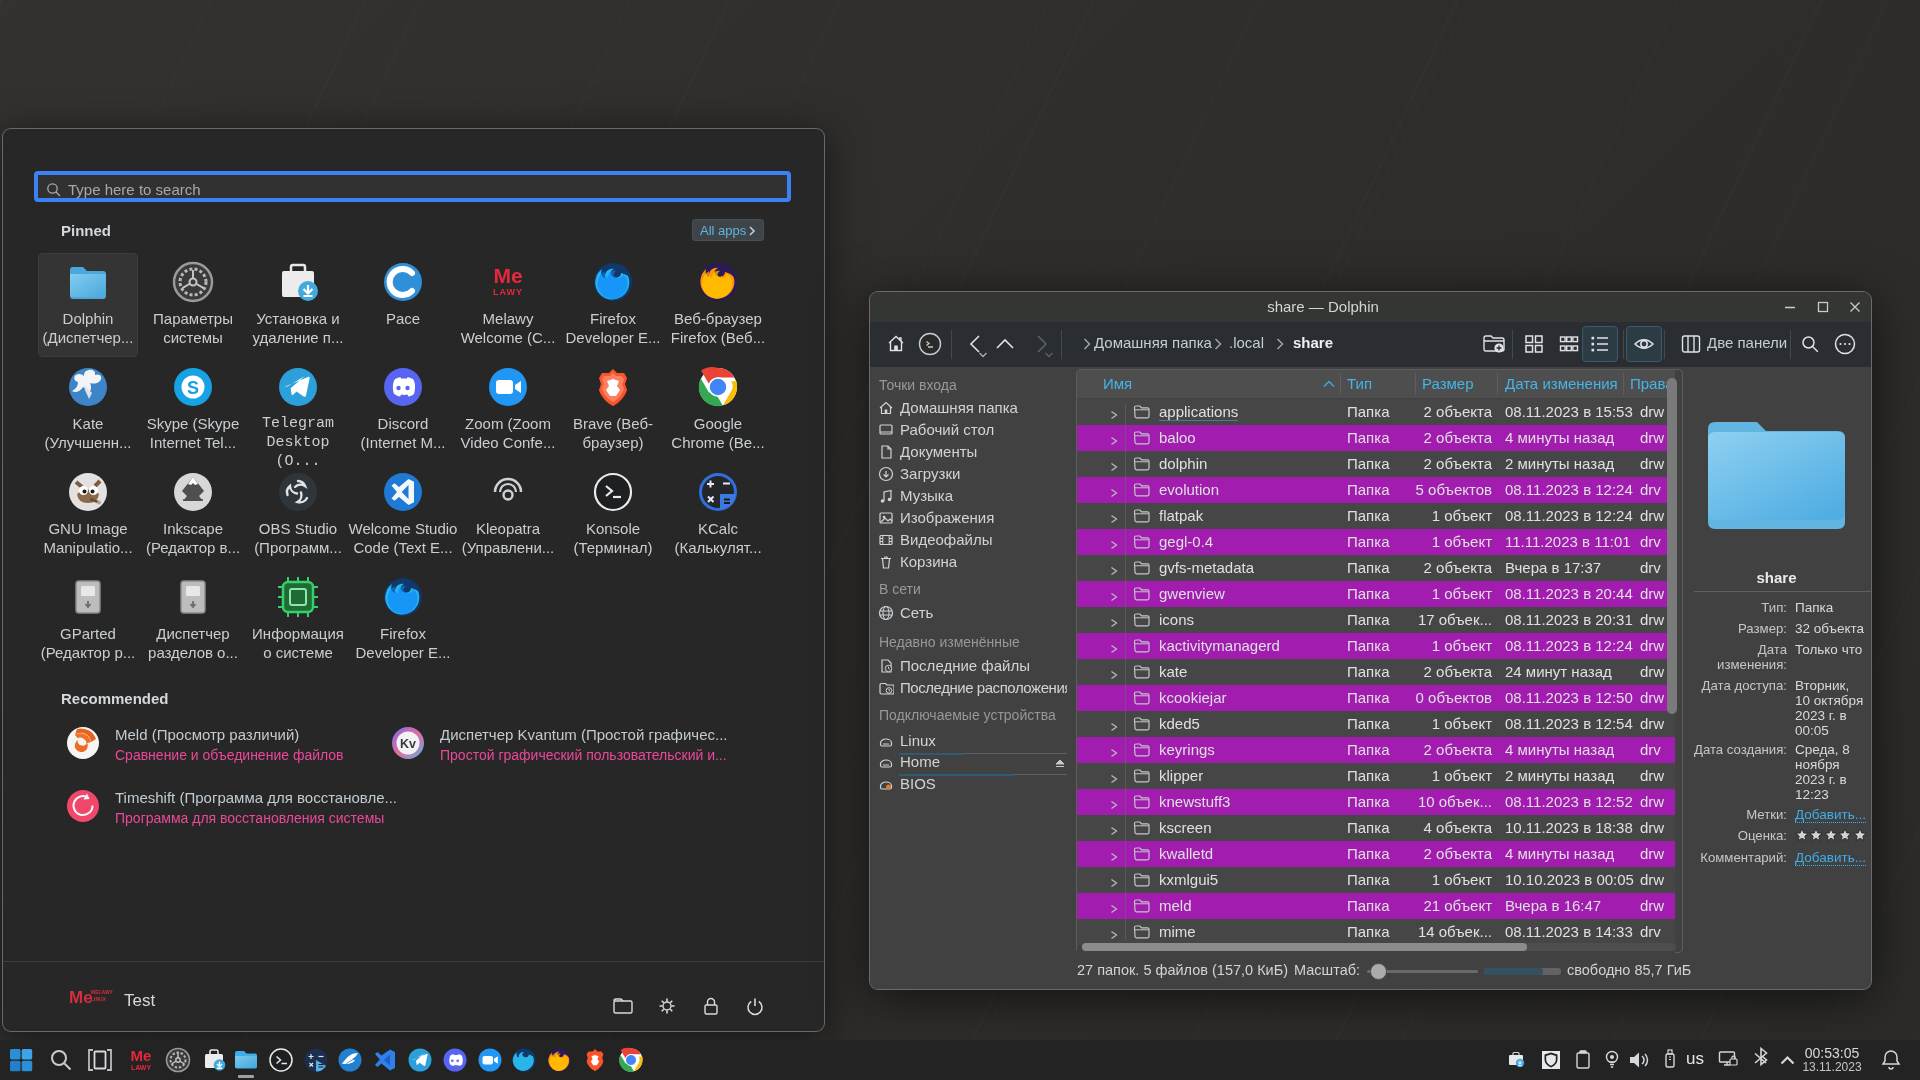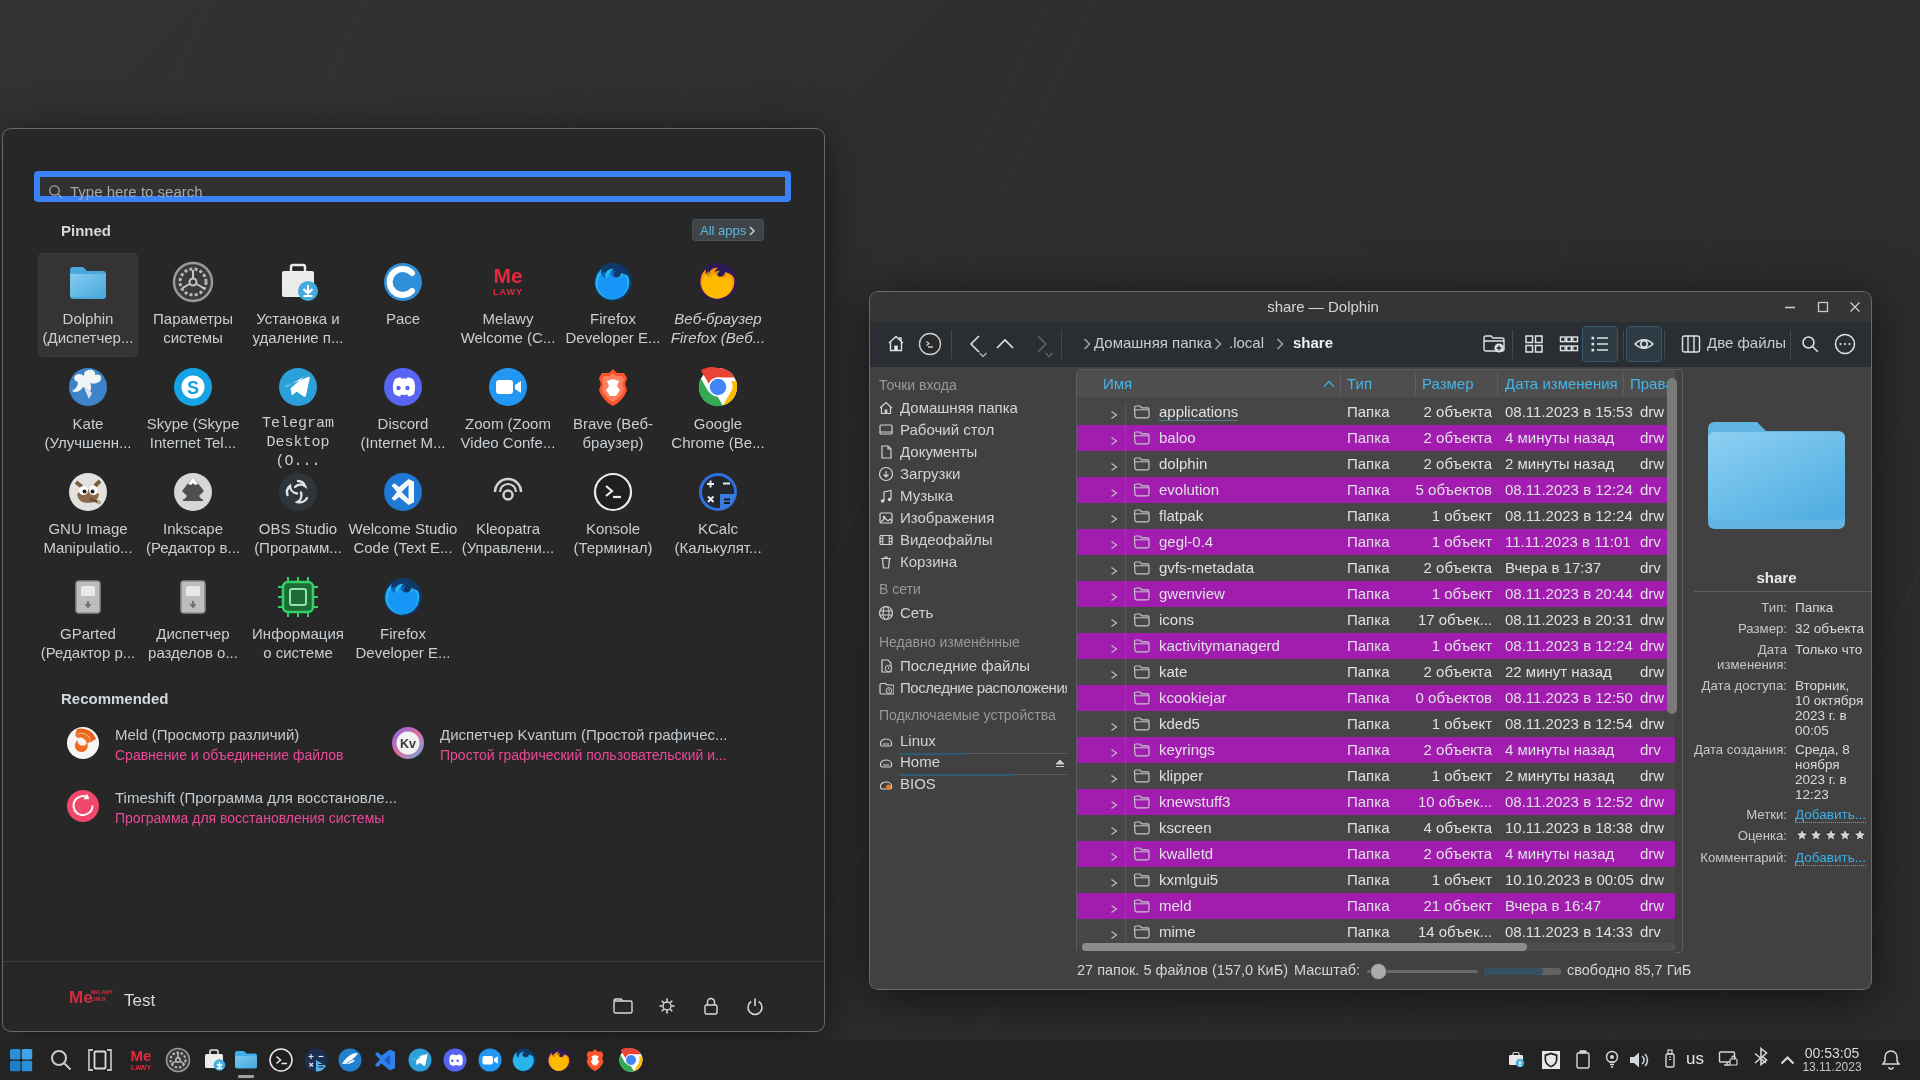--- a/index.html
+++ b/index.html
@@ -8,21 +8,21 @@
     repeating-linear-gradient(115deg, rgba(255,255,255,0.012) 0 2px, rgba(0,0,0,0) 2px 190px),
     repeating-linear-gradient(115deg, rgba(255,255,255,0.015) 0 2px, rgba(0,0,0,0) 2px 330px),
     linear-gradient(135deg,#343231 0%,#302e2d 40%,#2c2b2a 100%);
 }
 .abs { position:absolute; }
 
 #launcher { left:2px; top:128px; width:823px; height:904px; background:#272727;
   border:1px solid rgba(160,160,160,0.55); border-radius:9px;
   box-shadow:0 6px 40px rgba(0,0,0,0.55); }
 #searchbox { left:31px; top:42px; width:757px; height:31px; background:#313131;
-  border:6px solid #3b82f6; border-radius:4px; color:#a5a9ad; font-size:15px; }
+  border:4px solid #3b82f6; border-radius:4px; color:#a5a9ad; font-size:15px; }
 #searchbox .ph { position:absolute; left:30px; top:6px; }
 .secthead { color:#d3d8dc; font-weight:bold; font-size:15px; }
 #allapps { left:689px; top:90px; width:72px; height:22px; background:#3e4447; border-radius:3px;
   border:1px solid #494f52; color:#5fb7de; font-size:13px; text-align:left; }
 .tile { position:absolute; width:100px; height:104px; border-radius:5px; }
 .tile.sel { background:#343434; box-shadow:inset 0 0 0 1px #3d3d3d; }
 .tile .ticon { position:absolute; left:26px; top:5px; width:48px; height:48px; }
 .tile .tlabel { position:absolute; left:-6px; right:-6px; top:56px; text-align:center;
   font-size:15px; line-height:19px; color:#c9ced2; white-space:pre-line; }
 .recitem { position:absolute; height:60px; }
@@ -192,21 +192,21 @@
               <stop offset="1" stop-color="#4fb0e4"></stop>
             </linearGradient>
           </defs>
           <circle cx="24" cy="24" r="19" fill="#10386b"></circle>
           <path d="M39 18 a17 17 0 1 1-26 -7 c-2 5 0 8 3 9 c-1-6 4-10 9-9 c-4 2-4 5-2 7 c3 3 9 2 9-3 c3 1 6 2 7 3z" fill="#29b5ea"></path>
           <path d="M38 22 a15 15 0 1 1-22-9 c-1 4 1 6 3 7 c0-5 4-8 8-7 c-3 2-3 5-1 6 c3 2 8 1 8-3 c2 2 4 4 4 6z" fill="#0a84ff" opacity="0.6"></path>
         </svg></div>
       <div class="tlabel">Firefox
 Developer E...</div>
     </div>
-<div class="tile" style="left:665px;top:124px;font-style:italic;">
+<div class="tile" style="left:665px;top:124px;">
       <div class="ticon"><svg width="48" height="48" viewBox="0 0 48 48">
           <defs>
             <linearGradient id="gf" x1="0" y1="0" x2="1" y2="1">
               <stop offset="0" stop-color="#83ccf0"></stop>
               <stop offset="1" stop-color="#4aa8dc"></stop>
             </linearGradient>
             <linearGradient id="gf2" x1="0" y1="0" x2="1" y2="1">
               <stop offset="0" stop-color="#8fd2f4"></stop>
               <stop offset="1" stop-color="#4fb0e4"></stop>
             </linearGradient>
@@ -732,21 +732,21 @@
       <div style="position:absolute;left:756px;top:4px;width:36px;height:36px;border:1px solid #3a5b6e;border-radius:4px;background:#2d3b44;"></div>
       <svg style="position:absolute;left:763px;top:11px" width="22" height="22" viewBox="0 0 22 22">
         <path d="M2 11 q9-8.5 18 0 q-9 8.5-18 0z" fill="none" stroke="#dfe3e6" stroke-width="1.5"></path>
         <circle cx="11" cy="11" r="3.2" fill="none" stroke="#dfe3e6" stroke-width="1.5"></circle>
       </svg>
       <div class="tsep" style="left:794px;"></div>
       <svg style="position:absolute;left:811px;top:12px" width="20" height="20" viewBox="0 0 20 20">
         <rect x="1.5" y="2" width="17" height="16" rx="2" fill="none" stroke="#dfe3e6" stroke-width="1.4"></rect>
         <path d="M7 2 v16 M13 2 v16" stroke="#dfe3e6" stroke-width="1.4"></path>
       </svg>
-      <div style="position:absolute;left:837px;top:12px;font-size:15px;color:#c7ccd0;">Две файлы</div>
+      <div style="position:absolute;left:837px;top:12px;font-size:15px;color:#c7ccd0;">Две панели</div>
       <div class="tsep" style="left:920px;"></div>
       <svg style="position:absolute;left:929px;top:11px" width="22" height="22" viewBox="0 0 22 22">
         <circle cx="9.5" cy="9.5" r="5.5" fill="none" stroke="#dfe3e6" stroke-width="1.5"></circle>
         <path d="M13.8 13.8 l5 5" stroke="#dfe3e6" stroke-width="1.5"></path>
       </svg>
       <svg style="position:absolute;left:964px;top:11px" width="22" height="22" viewBox="0 0 22 22">
         <circle cx="11" cy="11" r="9.5" fill="none" stroke="#dfe3e6" stroke-width="1.5"></circle>
         <circle cx="6.5" cy="11" r="1.1" fill="#dfe3e6"></circle>
         <circle cx="11" cy="11" r="1.1" fill="#dfe3e6"></circle>
         <circle cx="15.5" cy="11" r="1.1" fill="#dfe3e6"></circle>
@@ -998,21 +998,21 @@
       <span class="rarrow"><svg width="10" height="10" viewBox="0 0 10 10">
           <path d="M2.5 1.5 l5 3.5-5 3.5" fill="none" stroke="#b9bdc0" stroke-width="1.2"></path>
         </svg></span>
       <span class="rfold"><svg width="17" height="15" viewBox="0 0 17 15">
           <path d="M1.5 3.5 q0-1.5 1.5-1.5 h4 l1.5 1.8 h6 q1.5 0 1.5 1.5 v7 q0 1.5-1.5 1.5 h-11 q-1.5 0-1.5-1.5z" fill="none" stroke="#c3c7ca" stroke-width="1.2"></path>
           <path d="M1.5 5.8 h14" stroke="#c3c7ca" stroke-width="1"></path>
         </svg></span>
       <span class="rname" style="">kate</span>
       <span class="rtype">Папка</span>
       <span class="rsize">2 объекта</span>
-      <span class="rdate">22 минут назад</span>
+      <span class="rdate">24 минут назад</span>
       <span class="rperm">drw</span>
     </div>
 <div class="row b" style="top:393px;">
       <span class="rfold"><svg width="17" height="15" viewBox="0 0 17 15">
           <path d="M1.5 3.5 q0-1.5 1.5-1.5 h4 l1.5 1.8 h6 q1.5 0 1.5 1.5 v7 q0 1.5-1.5 1.5 h-11 q-1.5 0-1.5-1.5z" fill="none" stroke="#c3c7ca" stroke-width="1.2"></path>
           <path d="M1.5 5.8 h14" stroke="#c3c7ca" stroke-width="1"></path>
         </svg></span>
       <span class="rname" style="">kcookiejar</span>
       <span class="rtype">Папка</span>
       <span class="rsize">0 объектов</span>

